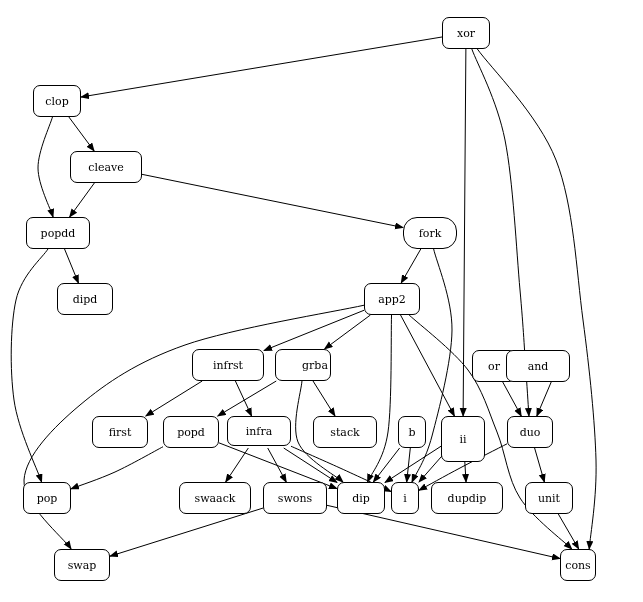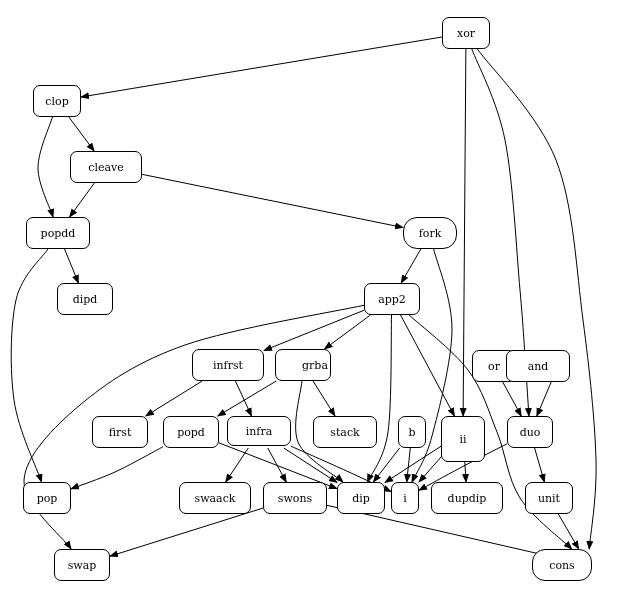--- a/index.html
+++ b/index.html
@@ -88,15 +88,15 @@
       <div class="node" style="left: 441px; top: 416px; width: 44px; height: 46px;">ii</div>
       <div class="node" style="left: 507px; top: 416px; width: 46px; height: 32px;">duo</div>
       <div class="node" style="left: 23px; top: 482px; width: 48px; height: 32px;">pop</div>
       <div class="node" style="left: 179px; top: 482px; width: 72px; height: 32px;">swaack</div>
       <div class="node" style="left: 263px; top: 482px; width: 64px; height: 32px;">swons</div>
       <div class="node" style="left: 337px; top: 482px; width: 48px; height: 32px;">dip</div>
       <div class="node" style="left: 391px; top: 482px; width: 28px; height: 32px;">i</div>
       <div class="node" style="left: 431px; top: 482px; width: 72px; height: 32px;">dupdip</div>
       <div class="node" style="left: 525px; top: 482px; width: 48px; height: 32px;">unit</div>
       <div class="node" style="left: 54px; top: 549px; width: 56px; height: 32px;">swap</div>
-      <div class="node" style="left: 532px; top: 549px; width: 60px; height: 32px; border-radius: 13px;">cons</div>
+      <div class="node" style="left: 560px; top: 549px; width: 36px; height: 32px;">cons</div>
     </div>
 </div>
 
 </body></html>

